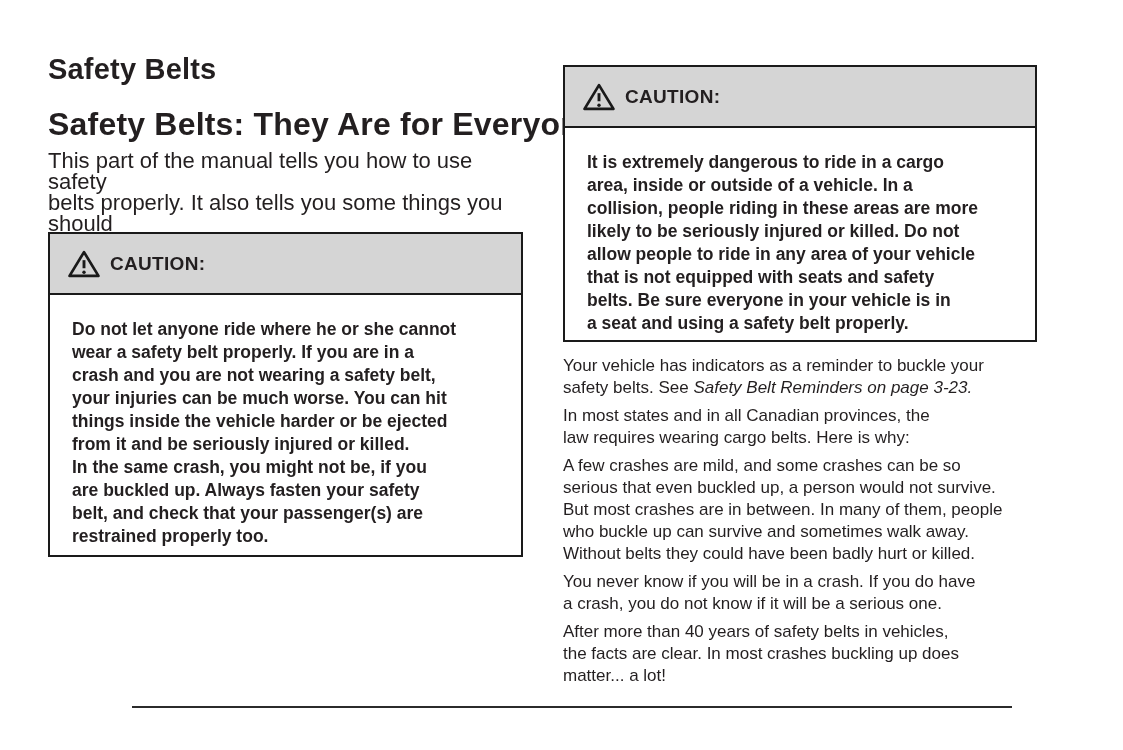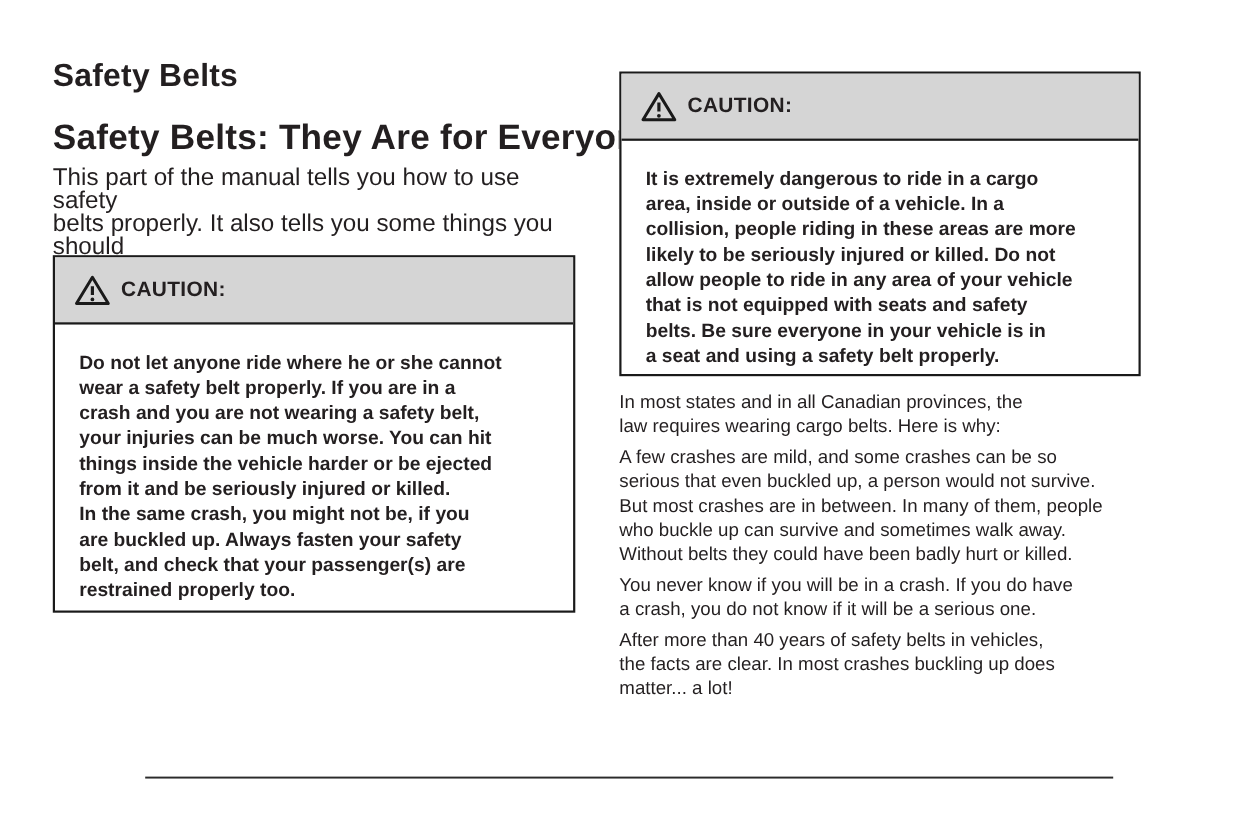--- a/index.html
+++ b/index.html
@@ -136,20 +136,22 @@
 area, inside or outside of a vehicle. In a
 collision, people riding in these areas are more
 likely to be seriously injured or killed. Do not
 allow people to ride in any area of your vehicle
 that is not equipped with seats and safety
 belts. Be sure everyone in your vehicle is in
 a seat and using a safety belt properly.</div>
   </div>
 
   <div class="right-col">
+    <p><span>Your vehicle has indicators as a reminder to buckle your
+safety belts. See </span><span class="italic">Safety Belt Reminders on page 3-23.</span></p>
     <p>In most states and in all Canadian provinces, the
 law requires wearing cargo belts. Here is why:</p>
     <p>A few crashes are mild, and some crashes can be so
 serious that even buckled up, a person would not survive.
 But most crashes are in between. In many of them, people
 who buckle up can survive and sometimes walk away.
 Without belts they could have been badly hurt or killed.</p>
     <p>You never know if you will be in a crash. If you do have
 a crash, you do not know if it will be a serious one.</p>
     <p>After more than 40 years of safety belts in vehicles,

